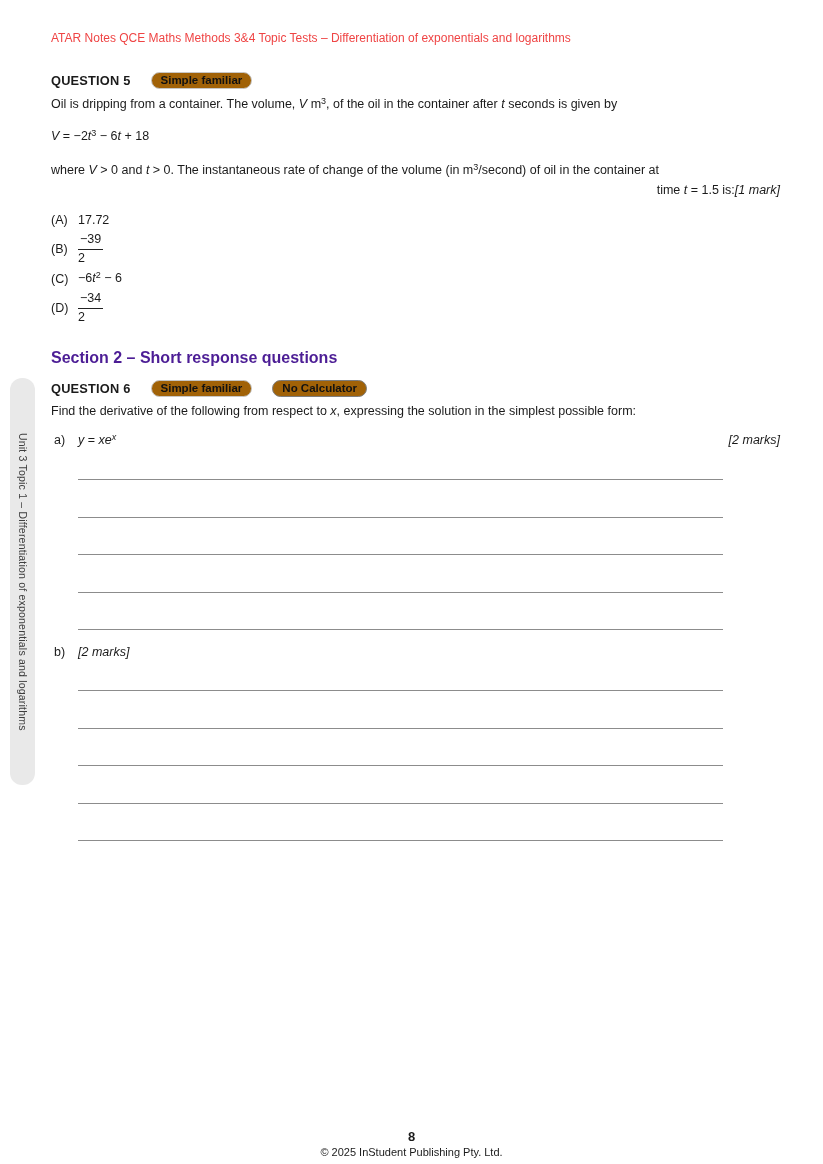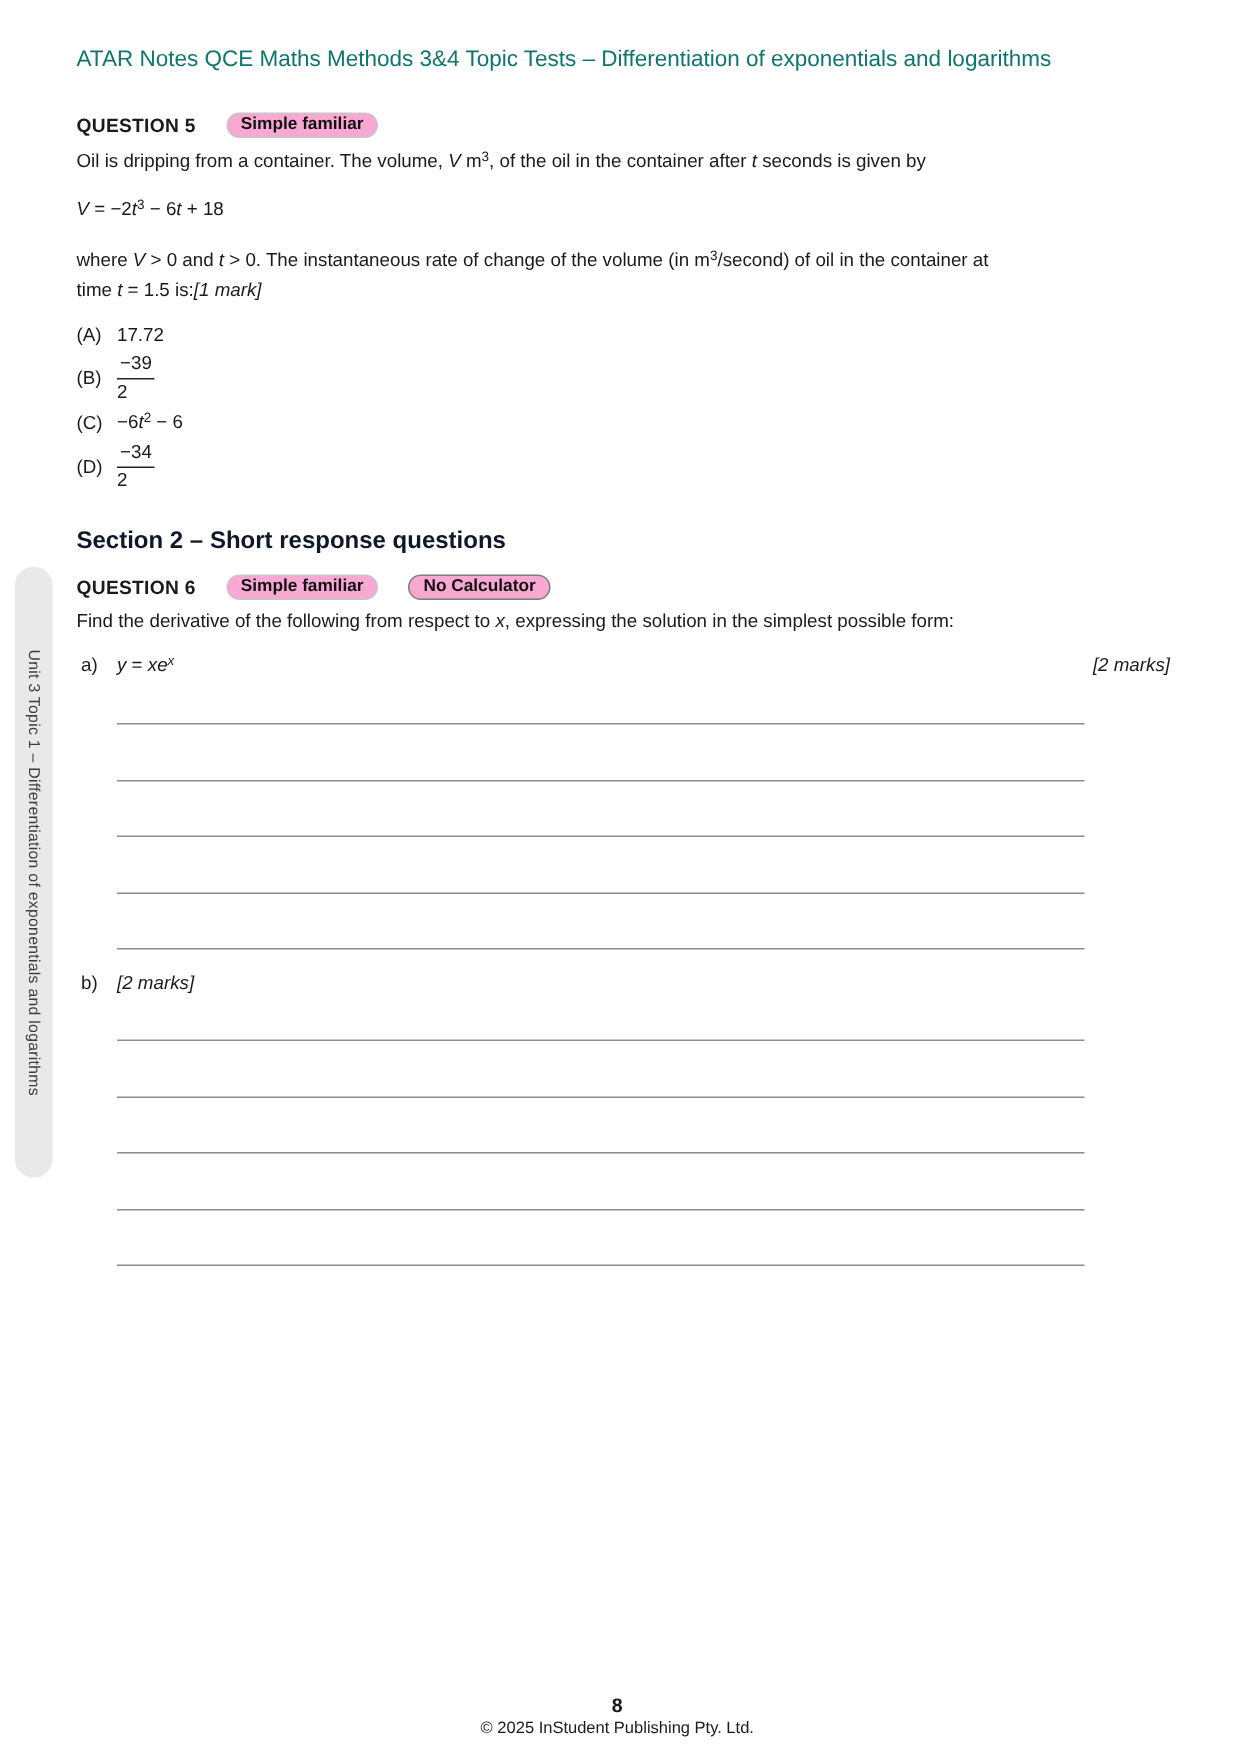--- a/index.html
+++ b/index.html
@@ -8,54 +8,54 @@
     width: 823px; height: 1164px;
     position: relative;
     background: #ffffff;
     font-family: "Liberation Sans", sans-serif;
     font-size: 12.5px;
     color: #1b1b1b;
     overflow: hidden;
   }
   .content { padding: 31px 43px 0 51px; }
 
-  .doc-header { font-size: 15px; color: #0f766e; }
+  .doc-header { font-size: 12px; color: #ef4444; }
 
   .q-row { display: flex; align-items: center; gap: 20px; margin-top: 27px; }
   .q-label { font-weight: bold; font-size: 12.8px; letter-spacing: 0.2px; }
   .badge {
     display: inline-block;
     border: 1.5px solid #c7c7c7;
     border-radius: 10px;
     padding: 1px 9px 2px;
     font-weight: bold;
     font-size: 11.5px;
     color: #111;
-    background: #f9a8d4;
+    background: #a16207;
   }
   .badge.dark { border-color: #7d7d7d; }
 
   .para { margin-top: 6px; line-height: 18px; }
   .sup { font-size: 9px; position: relative; top: -4.5px; }
   .it { font-style: italic; }
 
   .formula { text-align: left; margin-top: 13px; line-height: 19px; }
 
   .para-flow { margin-top: 14px; line-height: 18.5px; }
-  .line-flex { display: flex; justify-content: flex-start; align-items: baseline; }
+  .line-flex { display: flex; justify-content: flex-end; align-items: baseline; }
   .marks { font-style: italic; white-space: nowrap; }
 
   .options { margin-top: 12px; }
   .opt { display: flex; align-items: center; margin-top: 3px; line-height: 18px; }
   .opt-label { width: 27px; flex: none; }
   .frac { display: inline-flex; flex-direction: column; line-height: 15.5px; }
   .frac .num { border-bottom: 1.2px solid #222; padding: 0 2px 1px; }
   .frac .den { padding-top: 1px; }
 
-  .section-title { font-size: 16px; font-weight: bold; margin-top: 24px; color: #0f172a; }
+  .section-title { font-size: 16px; font-weight: bold; margin-top: 24px; color: #4c1d95; }
 
   .instruction { margin-top: 5px; line-height: 18px; }
 
   .part-row { display: flex; align-items: baseline; margin-top: 11px; line-height: 18px; }
   .part-label { width: 24px; flex: none; margin-left: 3px; }
   .part-eq { flex: 1; }
 
   .answer-line {
     margin-left: 27px;
     width: 645px;

